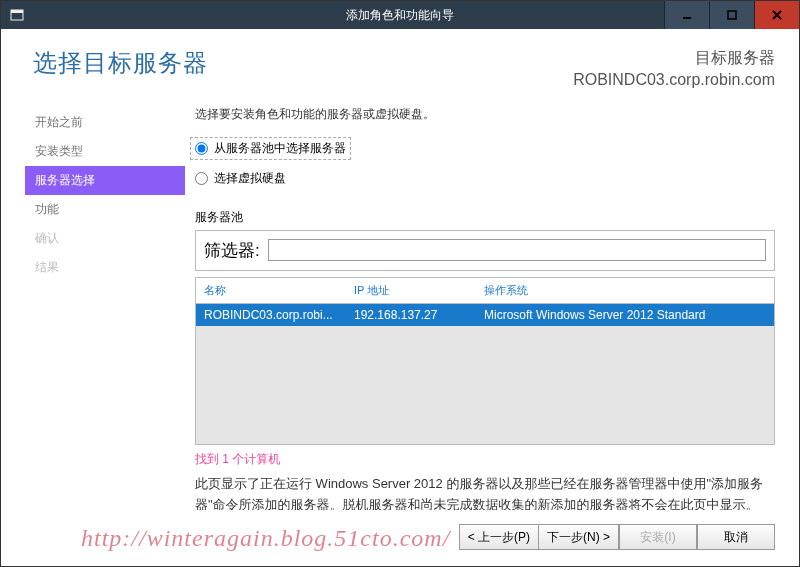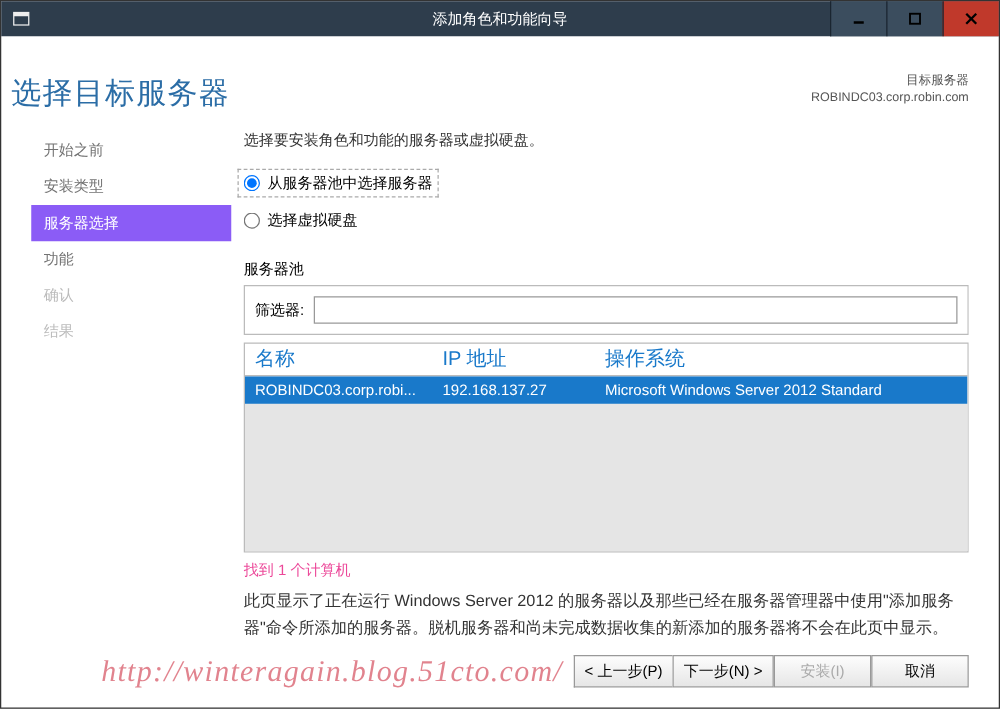--- a/index.html
+++ b/index.html
@@ -8,40 +8,40 @@
   .titlebar-real { height:28px; background:#2e3d4c; display:flex; align-items:center; position:relative; color:#fff; }
   .tb-icon { width:16px; height:16px; margin-left:8px; display:flex; align-items:center; justify-content:center; }
   .tb-title { position:absolute; left:50%; transform:translateX(-50%); font-size:12px; color:#fff; }
   .tb-controls { margin-left:auto; display:flex; height:100%; }
   .tb-btn { width:45px; height:100%; display:flex; align-items:center; justify-content:center; border-left:1px solid #1a2530; background:#3b4d5e; cursor:pointer; }
   .tb-btn.min { background:#3b4d5e; }
   .tb-btn.max { background:#3b4d5e; }
   .tb-btn.close { background:#c0392b; }
   .tb-btn svg { stroke:#fff; fill:none; }
   .tb-btn.close svg { stroke:#000; }
-  .header-area { padding:18px 24px 10px 8px; display:flex; align-items:flex-start; border-bottom:0;margin-top:11px; }
+  .header-area { padding:18px 24px 10px 32px; display:flex; align-items:flex-start; border-bottom:0; }
   .page-title { font-size:24px; color:#2b6da6; font-weight:normal; letter-spacing:1px; }
-  .dest-box { margin-left:auto; text-align:right; color:#555; font-size:10px; line-height:1.4; }
+  .dest-box { margin-left:auto; text-align:right; color:#555; font-size:16px; line-height:1.4; }
   .body-area { flex:1; display:flex; padding:0 24px 0 24px; overflow:hidden; }
   .sidebar { width:160px; padding-top:6px; }
   .sb-item { padding:6px 10px; font-size:12px; color:#737373; cursor:pointer; white-space:nowrap; }
   .sb-item.active { background:#8b5cf6; color:#fff; }
   .sb-item.disabled { color:#bbb; cursor:default; }
   .content { flex:1; padding:4px 0 0 10px; display:flex; flex-direction:column; overflow:hidden; }
   .instr { font-size:12px; color:#333; margin-bottom:14px; }
   .radio-row { display:flex; align-items:center; margin-bottom:6px; font-size:12px; }
   .radio-row input { margin-right:6px; }
   .radio-row.dashed-border { border:1px dashed #aaa; padding:2px 4px; display:inline-flex; margin-left:-5px;}
   .radio-block { margin-bottom:12px; }
   .pool-label { font-size:12px; margin-top:4px; margin-bottom:4px; }
   .filter-box { border:1.5px solid #bbb; padding:8px; display:flex; align-items:center; gap:8px; }
-  .filter-box label { font-size:12px; white-space:nowrap; }
+  .filter-box label { font-size:17px; white-space:nowrap; }
   .filter-box input { flex:1; border:1.5px solid #999; height:22px; padding:2px 4px; font-size:12px; }
   .table-wrap { border:1.5px solid #bbb; margin-top:6px; flex:0 0 auto; }
-  .thead { display:flex; color:#1979ca; font-size:16px; border-bottom:1px solid #bbb; height:26px; align-items:center; }
+  .thead { display:flex; color:#1979ca; font-size:11px; border-bottom:1px solid #bbb; height:26px; align-items:center; }
   .th { padding:0 8px; }
   .th.name { width:150px; }
   .th.ip { width:130px; }
   .th.os { flex:1; }
   .tbody { height:140px; overflow:auto; background:#e5e5e5; }
   .trow { display:flex; font-size:12px; height:22px; align-items:center; }
   .trow.selected { background:#1979ca; color:#fff; }
   .td { padding:0 8px; white-space:nowrap; overflow:hidden; text-overflow:ellipsis; }
   .td.name { width:150px; }
   .td.ip { width:130px; }

